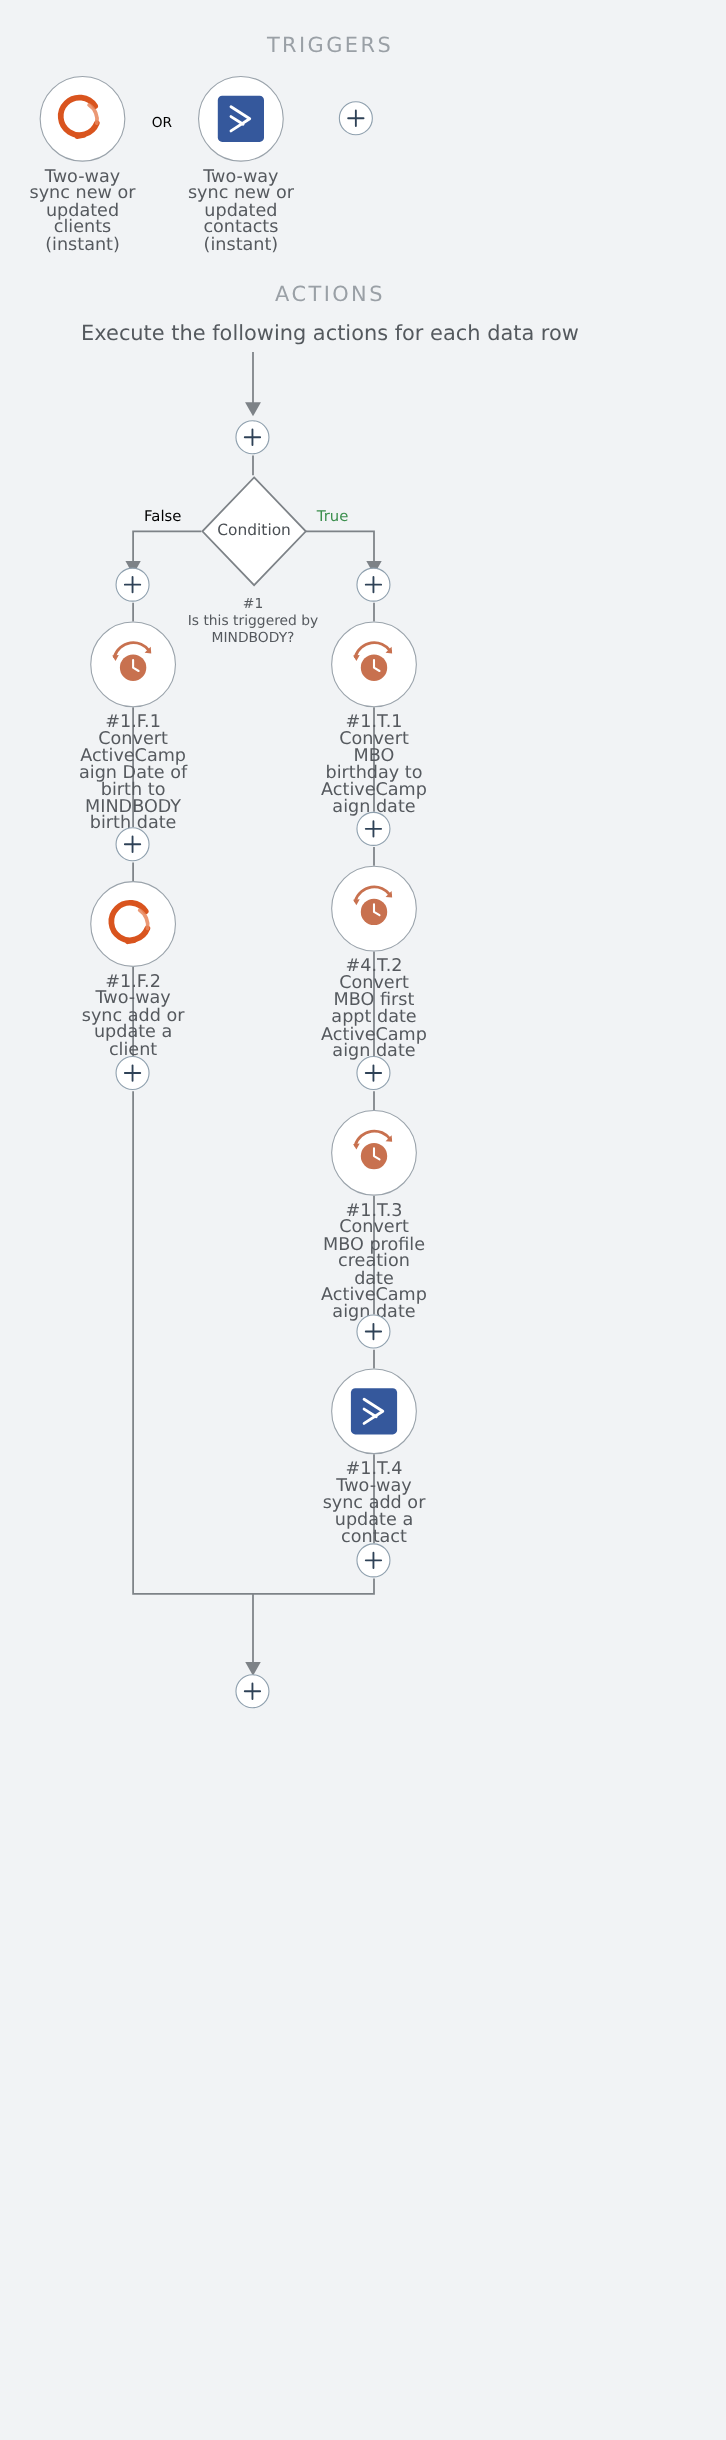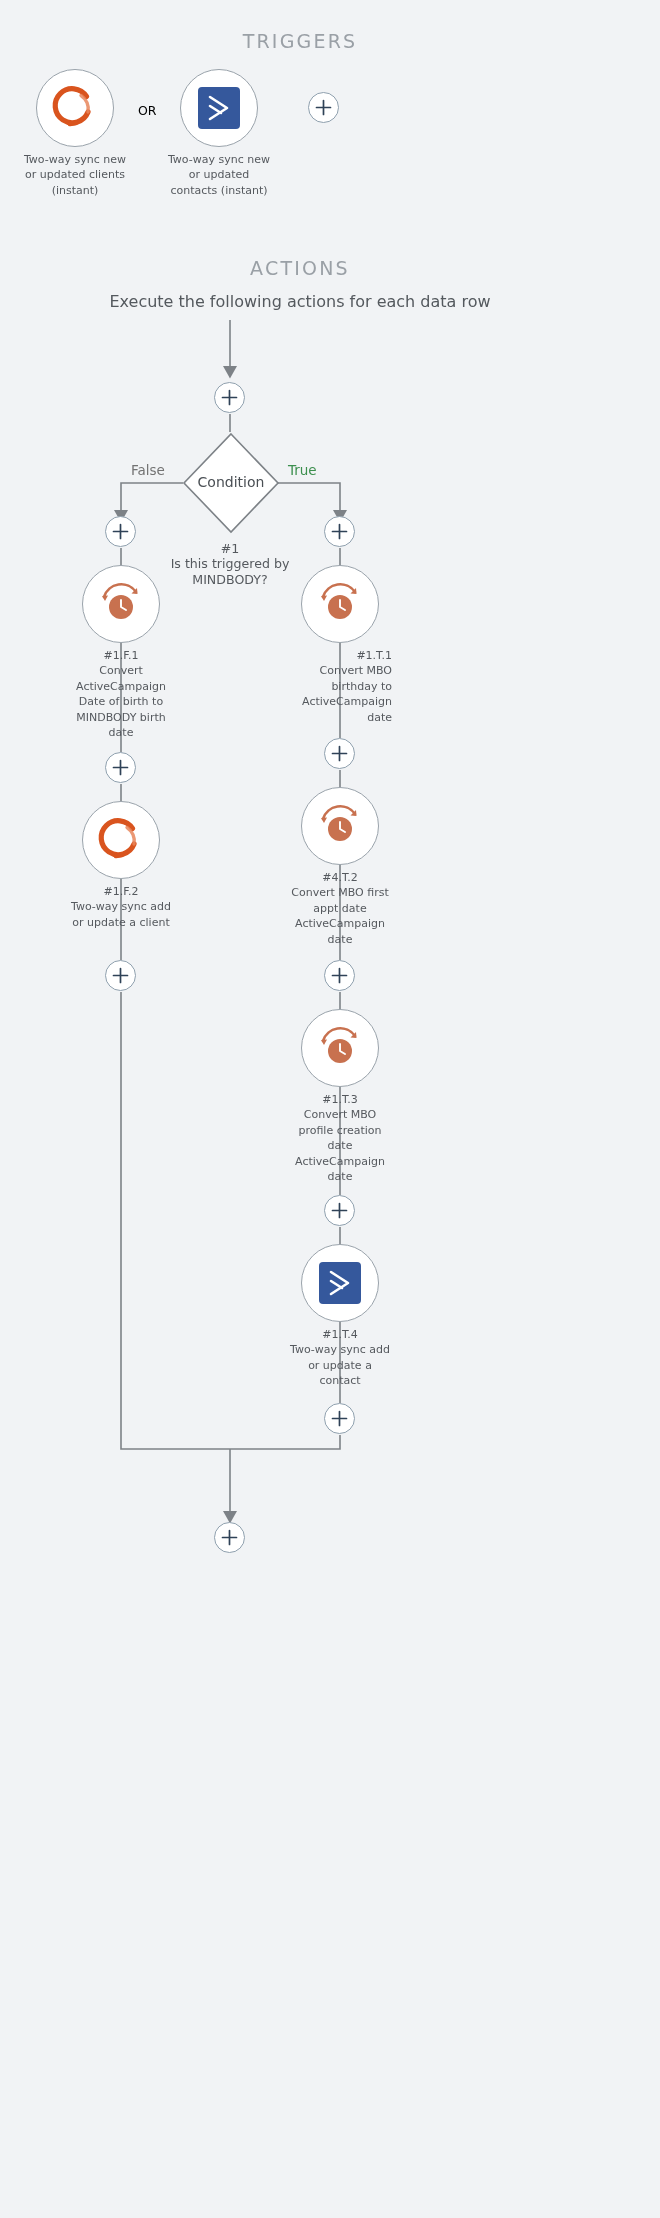--- a/index.html
+++ b/index.html
@@ -24,41 +24,41 @@
     color: #9aa0a6;
     font-size: 19px;
     letter-spacing: 2.2px;
     font-weight: 400;
   }
   .subtitle {
     position: absolute;
     width: 100%;
     text-align: center;
     color: #54595e;
-    font-size: 16px;
+    font-size: 19px;
     font-weight: 400;
   }
 
   
   .node-circle {
     position: absolute;
     width: 78px; height: 78px;
     border-radius: 50%;
     background: #ffffff;
     border: 1px solid #9aa3ab;
     display: flex;
     align-items: center;
     justify-content: center;
   }
   .node-label {
     position: absolute;
     width: 104px;
     text-align: center;
     color: #55595e;
-    font-size: 11px;
+    font-size: 16px;
     line-height: 15.4px;
     white-space: pre-line;
     word-break: break-word;
   }
 
   
   .plus-btn {
     position: absolute;
     width: 31px; height: 31px;
     border-radius: 50%;
@@ -86,21 +86,21 @@
     width: 130px;
     text-align: center;
     color: #4a4f54;
     font-size: 14px;
   }
   .branch-label {
     position: absolute;
     font-size: 13.5px;
     font-weight: 400;
   }
-  .branch-false { color: #737373; text-align: right; }
+  .branch-false { color: #000000; text-align: right; }
   .branch-true  { color: #3c8f4e; }
   .cond-desc {
     position: absolute;
     width: 120px;
     text-align: center;
     color: #55595e;
     font-size: 12.6px;
     line-height: 15.4px;
     white-space: pre-line;
   }
@@ -245,21 +245,21 @@
 
   <div class="node-circle" style="left:301px; top:565px;">
     <svg width="50" height="50" viewBox="0 0 50 50">
       <circle cx="25" cy="28" r="12" fill="#c8714f"></circle>
       <path d="M25,28 L25,21 M25,28 L30,31" stroke="#ffffff" stroke-width="1.9" stroke-linecap="round"></path>
       <path d="M8,18 A18,18 0 0 1 40,13" fill="none" stroke="#c8714f" stroke-width="2.6" stroke-linecap="round"></path>
       <path d="M41,9 L41.5,15 L35.5,14.5 Z" fill="#c8714f"></path>
       <path d="M9,22 L6,17 L12,16.5 Z" fill="#c8714f"></path>
     </svg>
   </div>
-  <div class="node-label" style="left:288px; top:648px;text-align:right;">#1.T.1
+  <div class="node-label" style="left:288px; top:648px;">#1.T.1
 Convert MBO birthday to ActiveCampaign date</div>
 
   <div class="plus-btn" style="left:324px; top:738px;">
     <svg width="17" height="17" viewBox="0 0 17 17">
       <path d="M8.5,1.5 L8.5,15.5 M1.5,8.5 L15.5,8.5" stroke="#2f4257" stroke-width="1.7" stroke-linecap="round"></path>
     </svg>
   </div>
 
   <div class="node-circle" style="left:301px; top:787px;">
     <svg width="50" height="50" viewBox="0 0 50 50">

